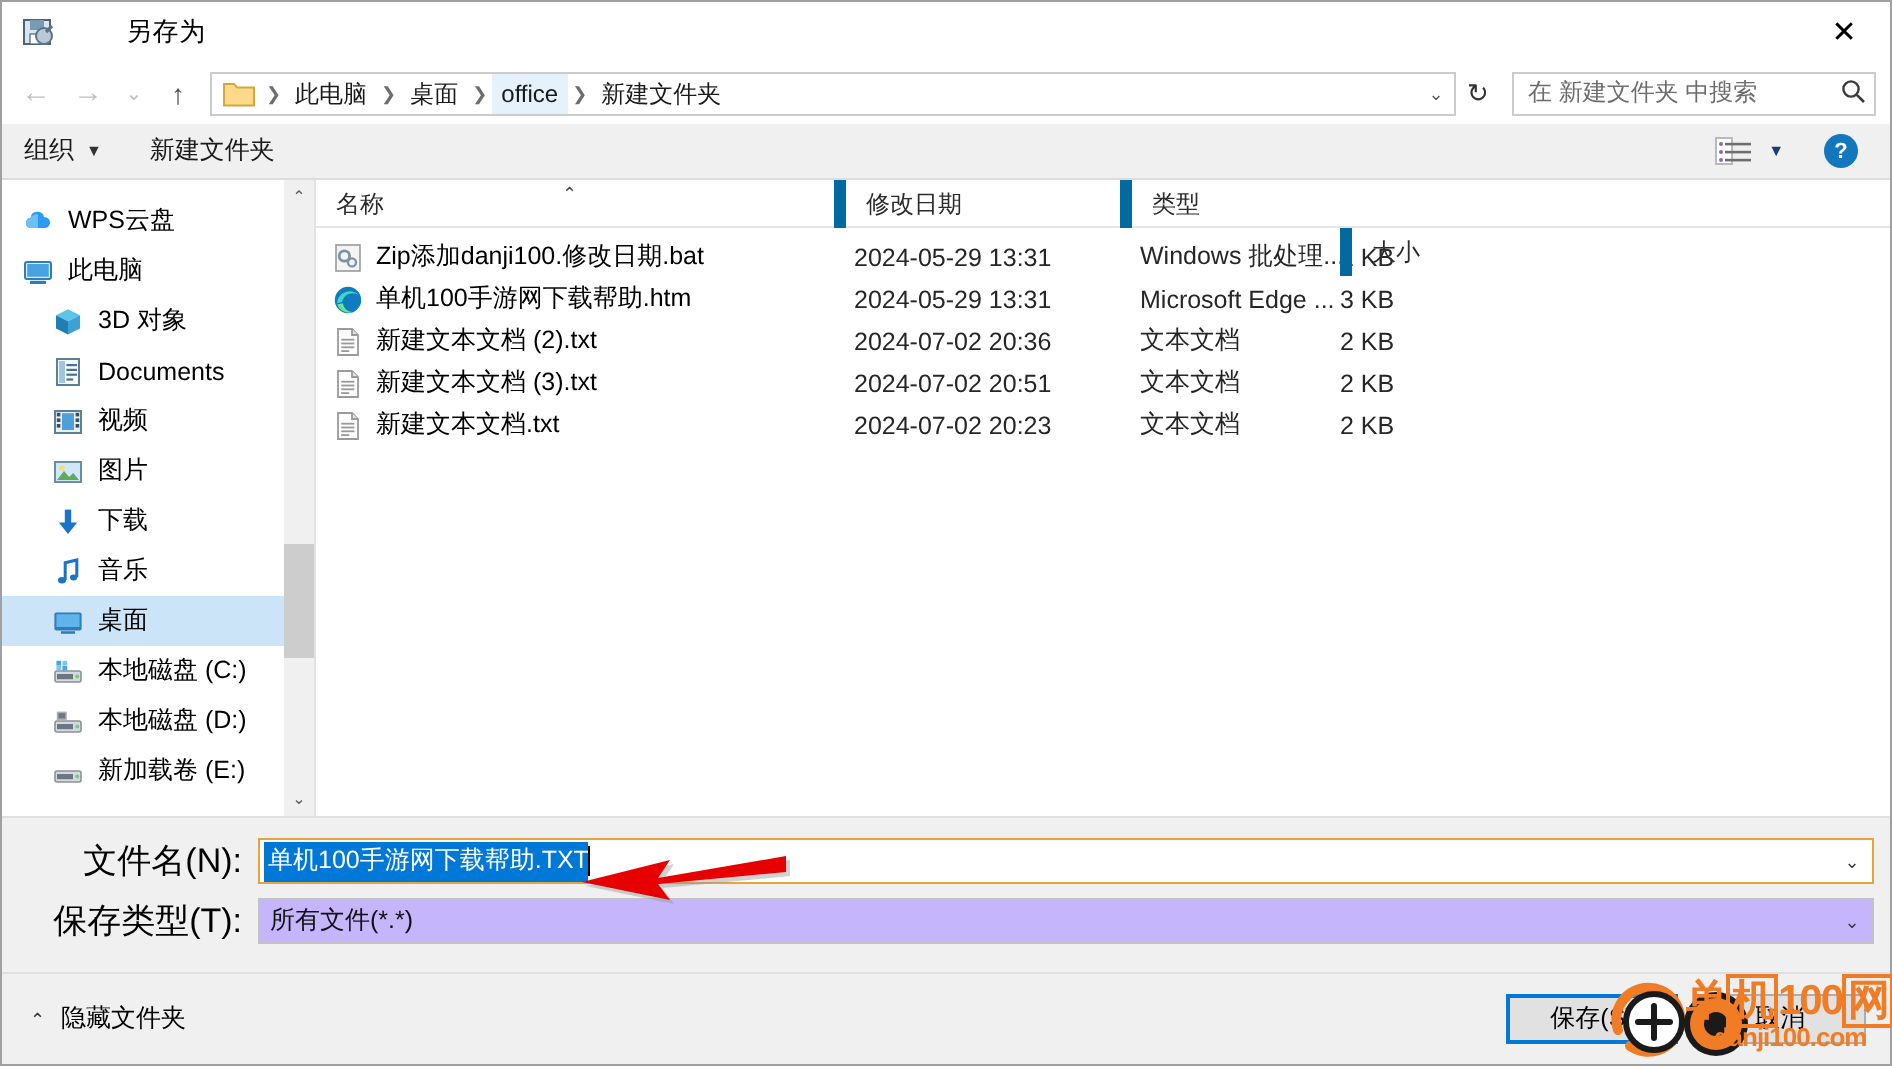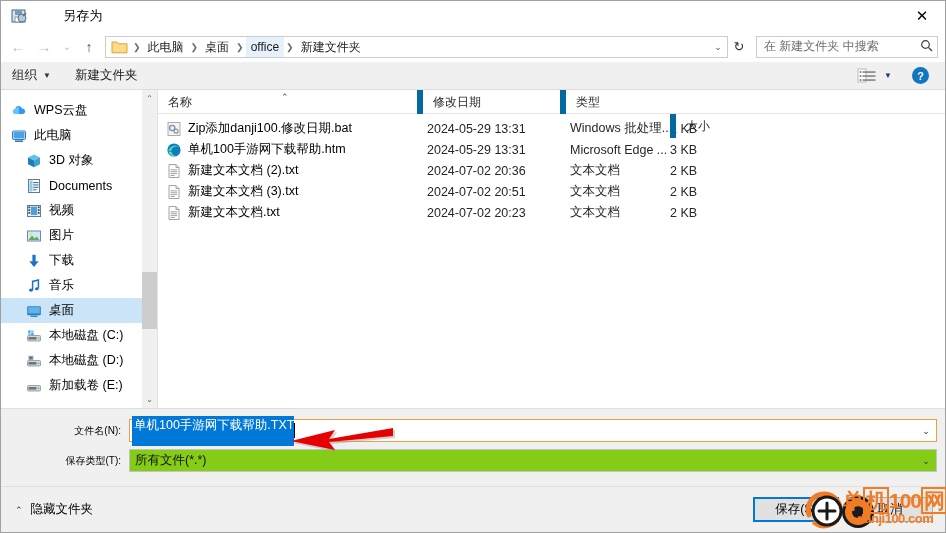--- a/index.html
+++ b/index.html
@@ -145,38 +145,38 @@
   .f-ico { width: 16px; height: 16px; margin-right: 6px; flex: 0 0 16px; position: relative; }
 
   
   .formarea {
     flex: 0 0 78px; background: #f0f0f0; border-top: 1px solid #dfdfdf;
     padding-top: 10px;
   }
   .form-row { display: flex; align-items: center; height: 23px; margin-bottom: 7px; }
   .form-label {
     width: 128px; flex: 0 0 128px; text-align: right; padding-right: 8px;
-    font-size: 10px; color: #000;
+    font-size: 17px; color: #000;
   }
   .fname-input {
     flex: 1; height: 23px; background: #fff; border: 1px solid #e8a33d;
     margin-right: 8px; display: flex; align-items: center; position: relative;
   }
   .fname-sel {
     background: #0078d7; color: #fff; font-size: 12.5px;
-    padding: 1px 0px 12px 2px; margin-left: 2px; line-height: 17px;
+    padding: 1px 0px 2px 2px; margin-left: 2px; line-height: 17px;
   }
   .fname-caret { width: 1px; height: 15px; background: #000; }
   .fname-dd {
     position: absolute; right: 0; top: 0; width: 20px; height: 21px;
     display: flex; align-items: center; justify-content: center;
     font-size: 9px; color: #333;
   }
   .ftype-input {
-    flex: 1; height: 23px; background: #84cc16; border: 1px solid #c3c3c3;
+    flex: 1; height: 23px; background: #c4b5fd; border: 1px solid #c3c3c3;
     margin-right: 8px; display: flex; align-items: center; position: relative;
     font-size: 12.5px; color: #111; padding-left: 5px;
   }
   .ftype-dd {
     position: absolute; right: 0; top: 0; width: 20px; height: 21px;
     display: flex; align-items: center; justify-content: center;
     font-size: 9px; color: #333;
   }
 
   

